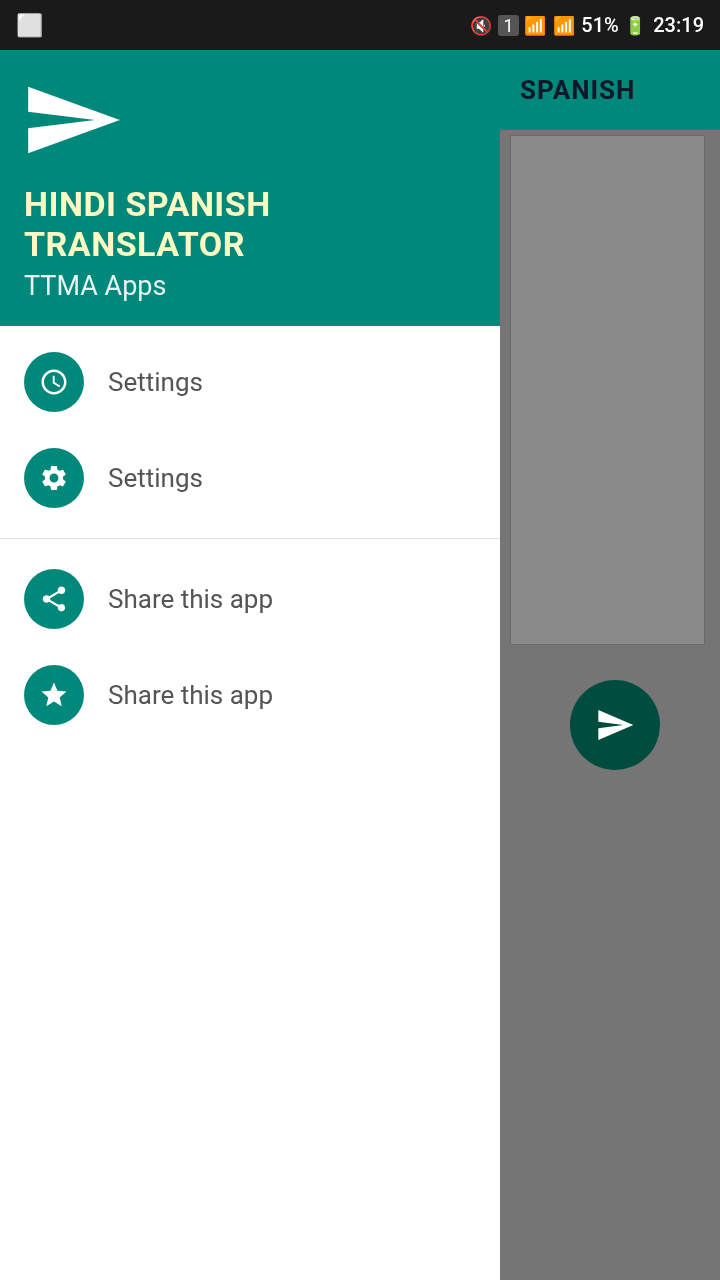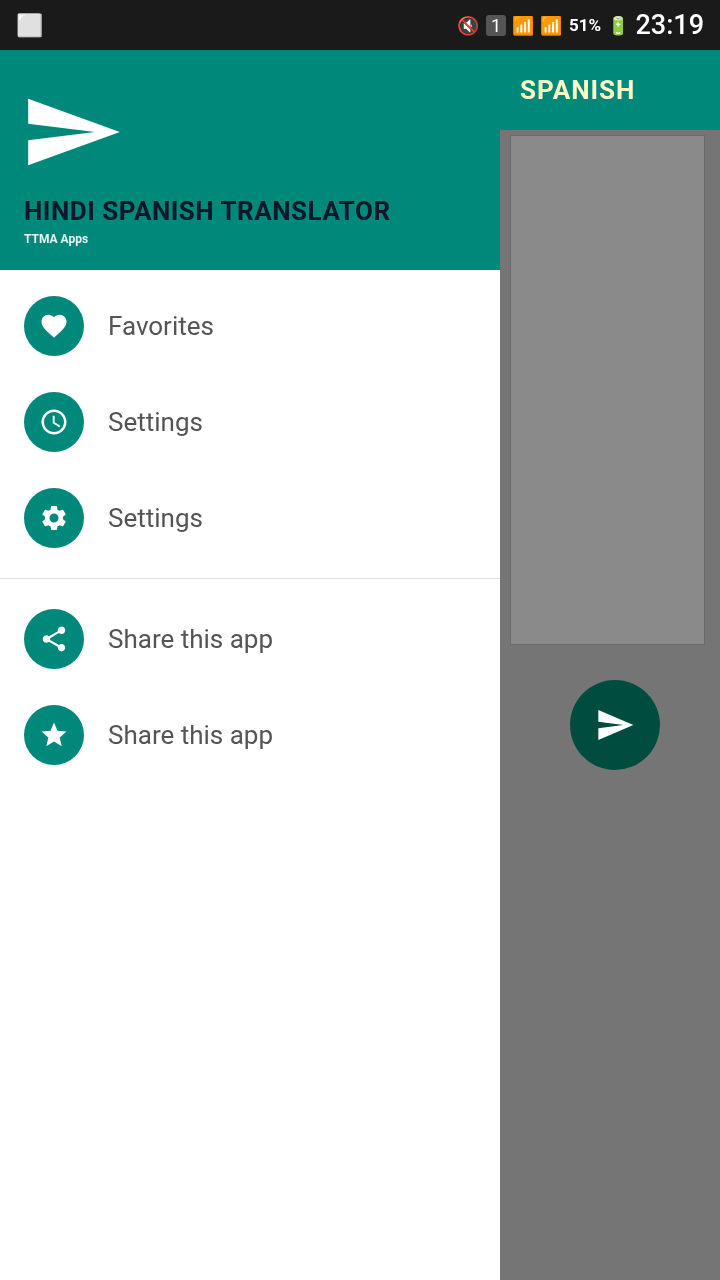--- a/index.html
+++ b/index.html
@@ -27,21 +27,21 @@
     .status-bar-left {
       margin-right: auto;
     }
     .status-icons {
       display: flex;
       align-items: center;
       gap: 6px;
     }
     .status-text {
       color: white;
-      font-size: 27px;
+      font-size: 20px;
       font-weight: 500;
     }
 
     
     .app-background {
       position: absolute;
       top: 50px;
       left: 0;
       width: 720px;
       height: 1230px;
@@ -54,21 +54,21 @@
       top: 50px;
       left: 0;
       width: 720px;
       height: 80px;
       background: #00897B;
       display: flex;
       align-items: center;
       padding-left: 520px;
     }
     .app-topbar-text {
-      color: #fef9c3;
+      color: #0f172a;
       font-size: 26px;
       font-weight: bold;
       letter-spacing: 1px;
     }
 
     
     .fab-button {
       position: absolute;
       top: 680px;
       left: 570px;
@@ -110,31 +110,31 @@
       margin-bottom: 20px;
     }
 
     
     .paper-plane {
       width: 100px;
       height: 80px;
     }
 
     .drawer-app-name {
-      color: #0f172a;
-      font-size: 26px;
+      color: #fef9c3;
+      font-size: 34px;
       font-weight: bold;
       letter-spacing: 0.5px;
       margin-bottom: 6px;
     }
 
     .drawer-app-subtitle {
       color: rgba(255,255,255,0.9);
-      font-size: 12px;
-      font-weight: bold;
+      font-size: 27px;
+      font-weight: normal;
     }
 
     
     .drawer-menu {
       flex: 1;
       background: white;
     }
 
     .menu-section {
       padding: 8px 0;
@@ -188,21 +188,21 @@
 
 <div class="status-bar">
   <div class="status-bar-left">
     <span style="color:white;font-size:22px;">⬜</span>
   </div>
   <div class="status-icons">
     <span style="color:white;font-size:18px;">🔇</span>
     <span style="color:white;font-size:18px;background:#555;padding:0 5px;border-radius:3px;">1</span>
     <span style="color:white;font-size:18px;">📶</span>
     <span style="color:white;font-size:18px;">📶</span>
-    <span class="status-text" style="font-size:17px;font-weight:bold;">51%</span>
+    <span class="status-text" style="font-size:20px;">51%</span>
     <span style="color:white;font-size:18px;">🔋</span>
     <span class="status-text">23:19</span>
   </div>
 </div>
 
 <div class="app-background"></div>
 
 <div class="app-topbar">
   <span class="app-topbar-text">SPANISH</span>
 </div>
@@ -224,28 +224,20 @@
         <polygon points="5,85 115,45 5,5 5,35 85,45 5,55" fill="white"></polygon>
       </svg>
     </div>
     <div class="drawer-app-name">HINDI SPANISH TRANSLATOR</div>
     <div class="drawer-app-subtitle">TTMA Apps</div>
   </div>
 
   <div class="drawer-menu">
     <div class="menu-section">
 
-      <div class="menu-item">
-        <div class="menu-icon-circle">
-          <svg viewBox="0 0 24 24">
-            <path d="M12 21.35l-1.45-1.32C5.4 15.36 2 12.28 2 8.5 2 5.42 4.42 3 7.5 3c1.74 0 3.41.81 4.5 2.09C13.09 3.81 14.76 3 16.5 3 19.58 3 22 5.42 22 8.5c0 3.78-3.4 6.86-8.55 11.54L12 21.35z"></path>
-          </svg>
-        </div>
-        <span class="menu-label">Favorites</span>
-      </div>
 
       <div class="menu-item">
         <div class="menu-icon-circle">
           <svg viewBox="0 0 24 24">
             <path d="M11.99 2C6.47 2 2 6.48 2 12s4.47 10 9.99 10C17.52 22 22 17.52 22 12S17.52 2 11.99 2zM12 20c-4.42 0-8-3.58-8-8s3.58-8 8-8 8 3.58 8 8-3.58 8-8 8zm.5-13H11v6l5.25 3.15.75-1.23-4.5-2.67V7z"></path>
           </svg>
         </div>
         <span class="menu-label">Settings</span>
       </div>
 

